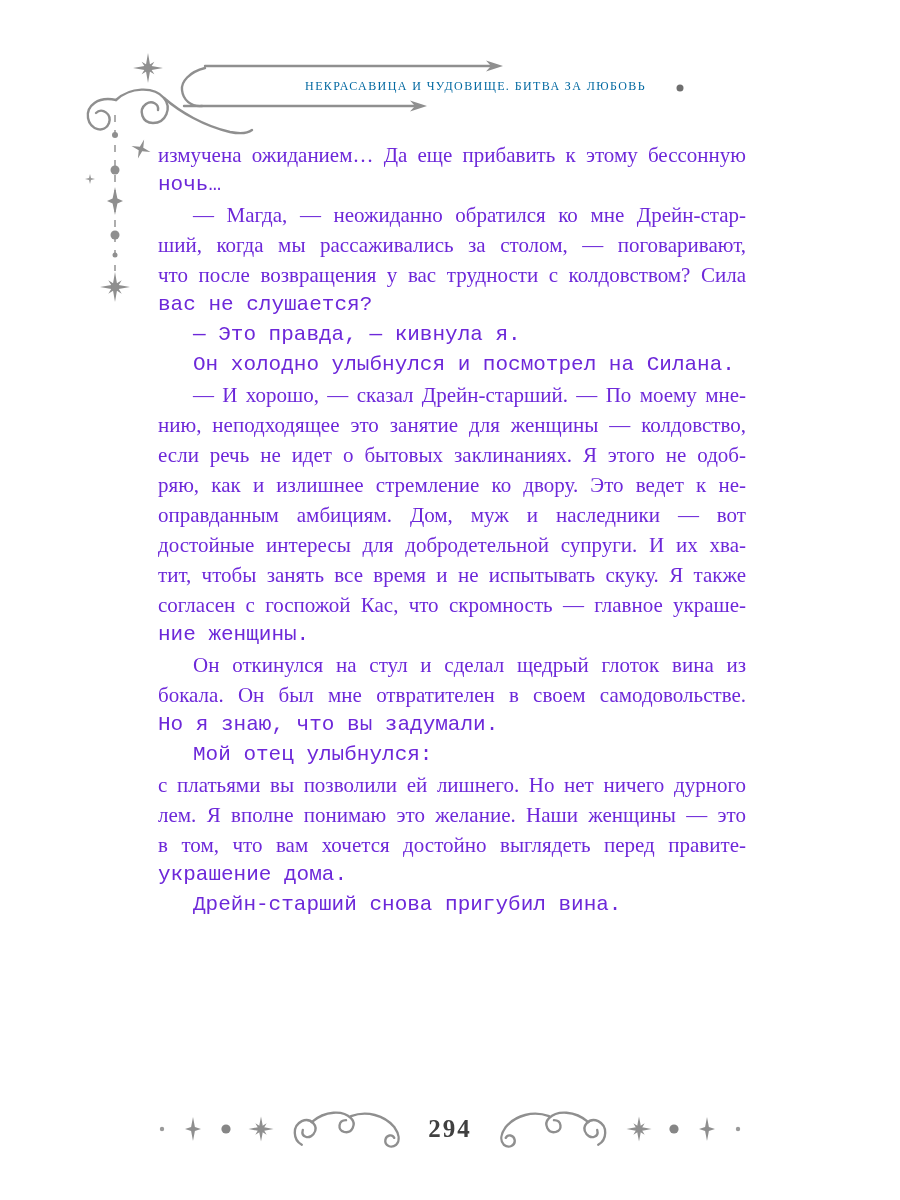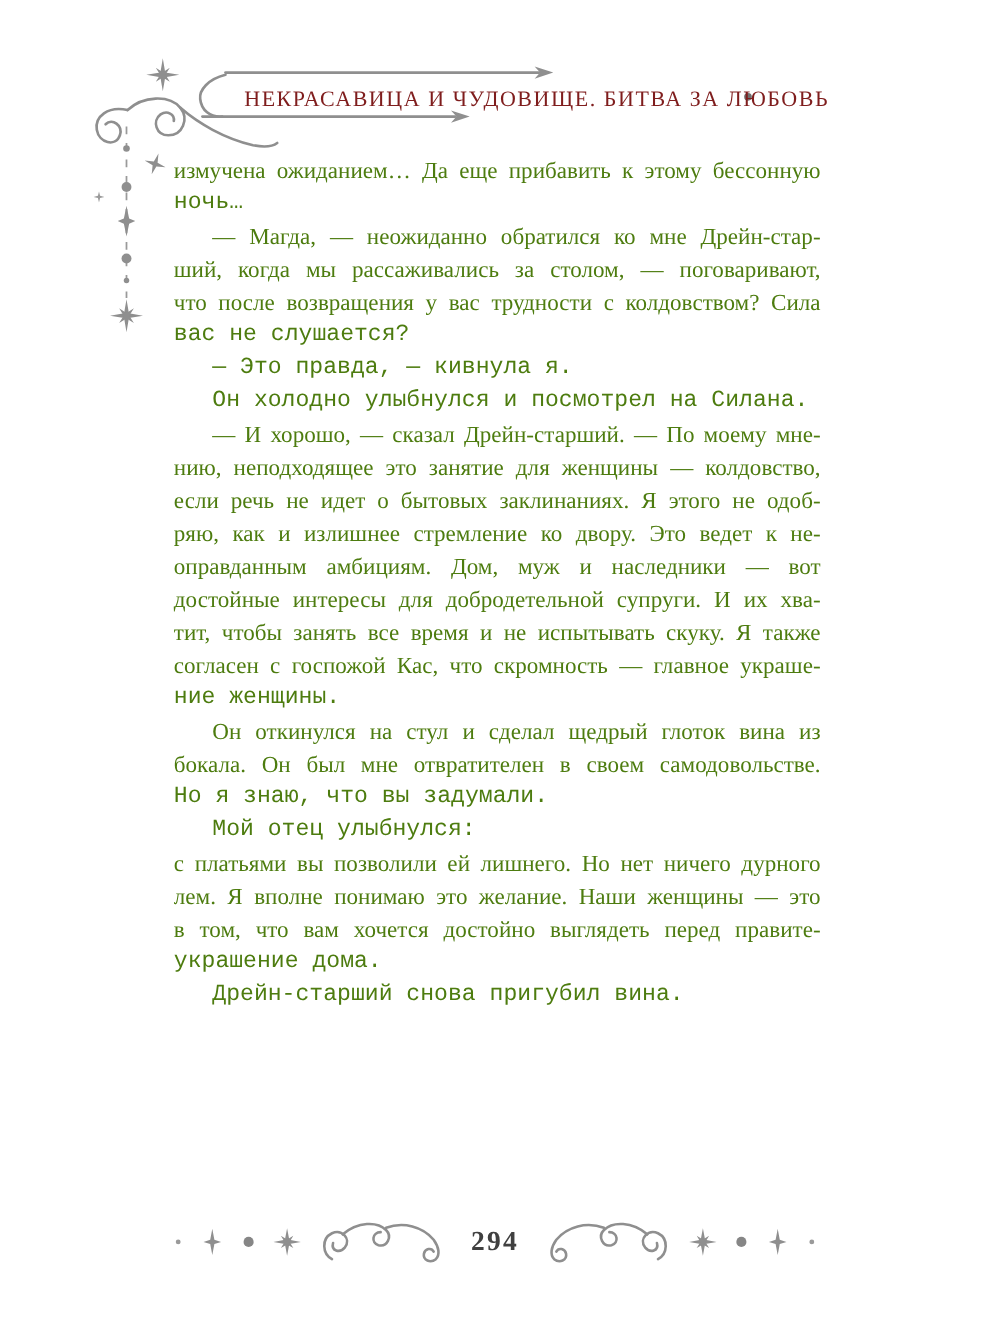--- a/index.html
+++ b/index.html
@@ -13,42 +13,42 @@
 
   
   .header-ornament {
     position: absolute; left: 78px; top: 46px;
     width: 640px; height: 100px;
   }
   .header-title {
     position: absolute;
     left: 222px; top: 79px;
     width: 424px;
-    text-align: center;
-    font-size: 20px;
+    text-align: right;
+    font-size: 12px;
     letter-spacing: 1.4px;
-    color: #7f1d1d;
+    color: #0369a1;
     white-space: nowrap;
     font-family: "Liberation Serif", "DejaVu Serif", serif;
   }
 
   
   .margin-ornament {
     position: absolute; left: 83px; top: 113px;
     width: 80px; height: 200px;
   }
 
   
   .body-text {
     position: absolute;
     left: 158px; top: 140px;
     width: 588px;
     font-size: 21px;
     line-height: 30px;
-    color: #4d7c0f;
+    color: #6d28d9;
   }
   .paragraph { margin: 0; padding: 0; }
   .line { text-align: justify; text-align-last: justify; }
   .line.plain { text-align-last: left; font-family: Liberation Mono, monospace; }
   .line.indent { padding-left: 35px; }
 
   
   .page-footer {
     position: absolute;
     left: 0; top: 1100px;

